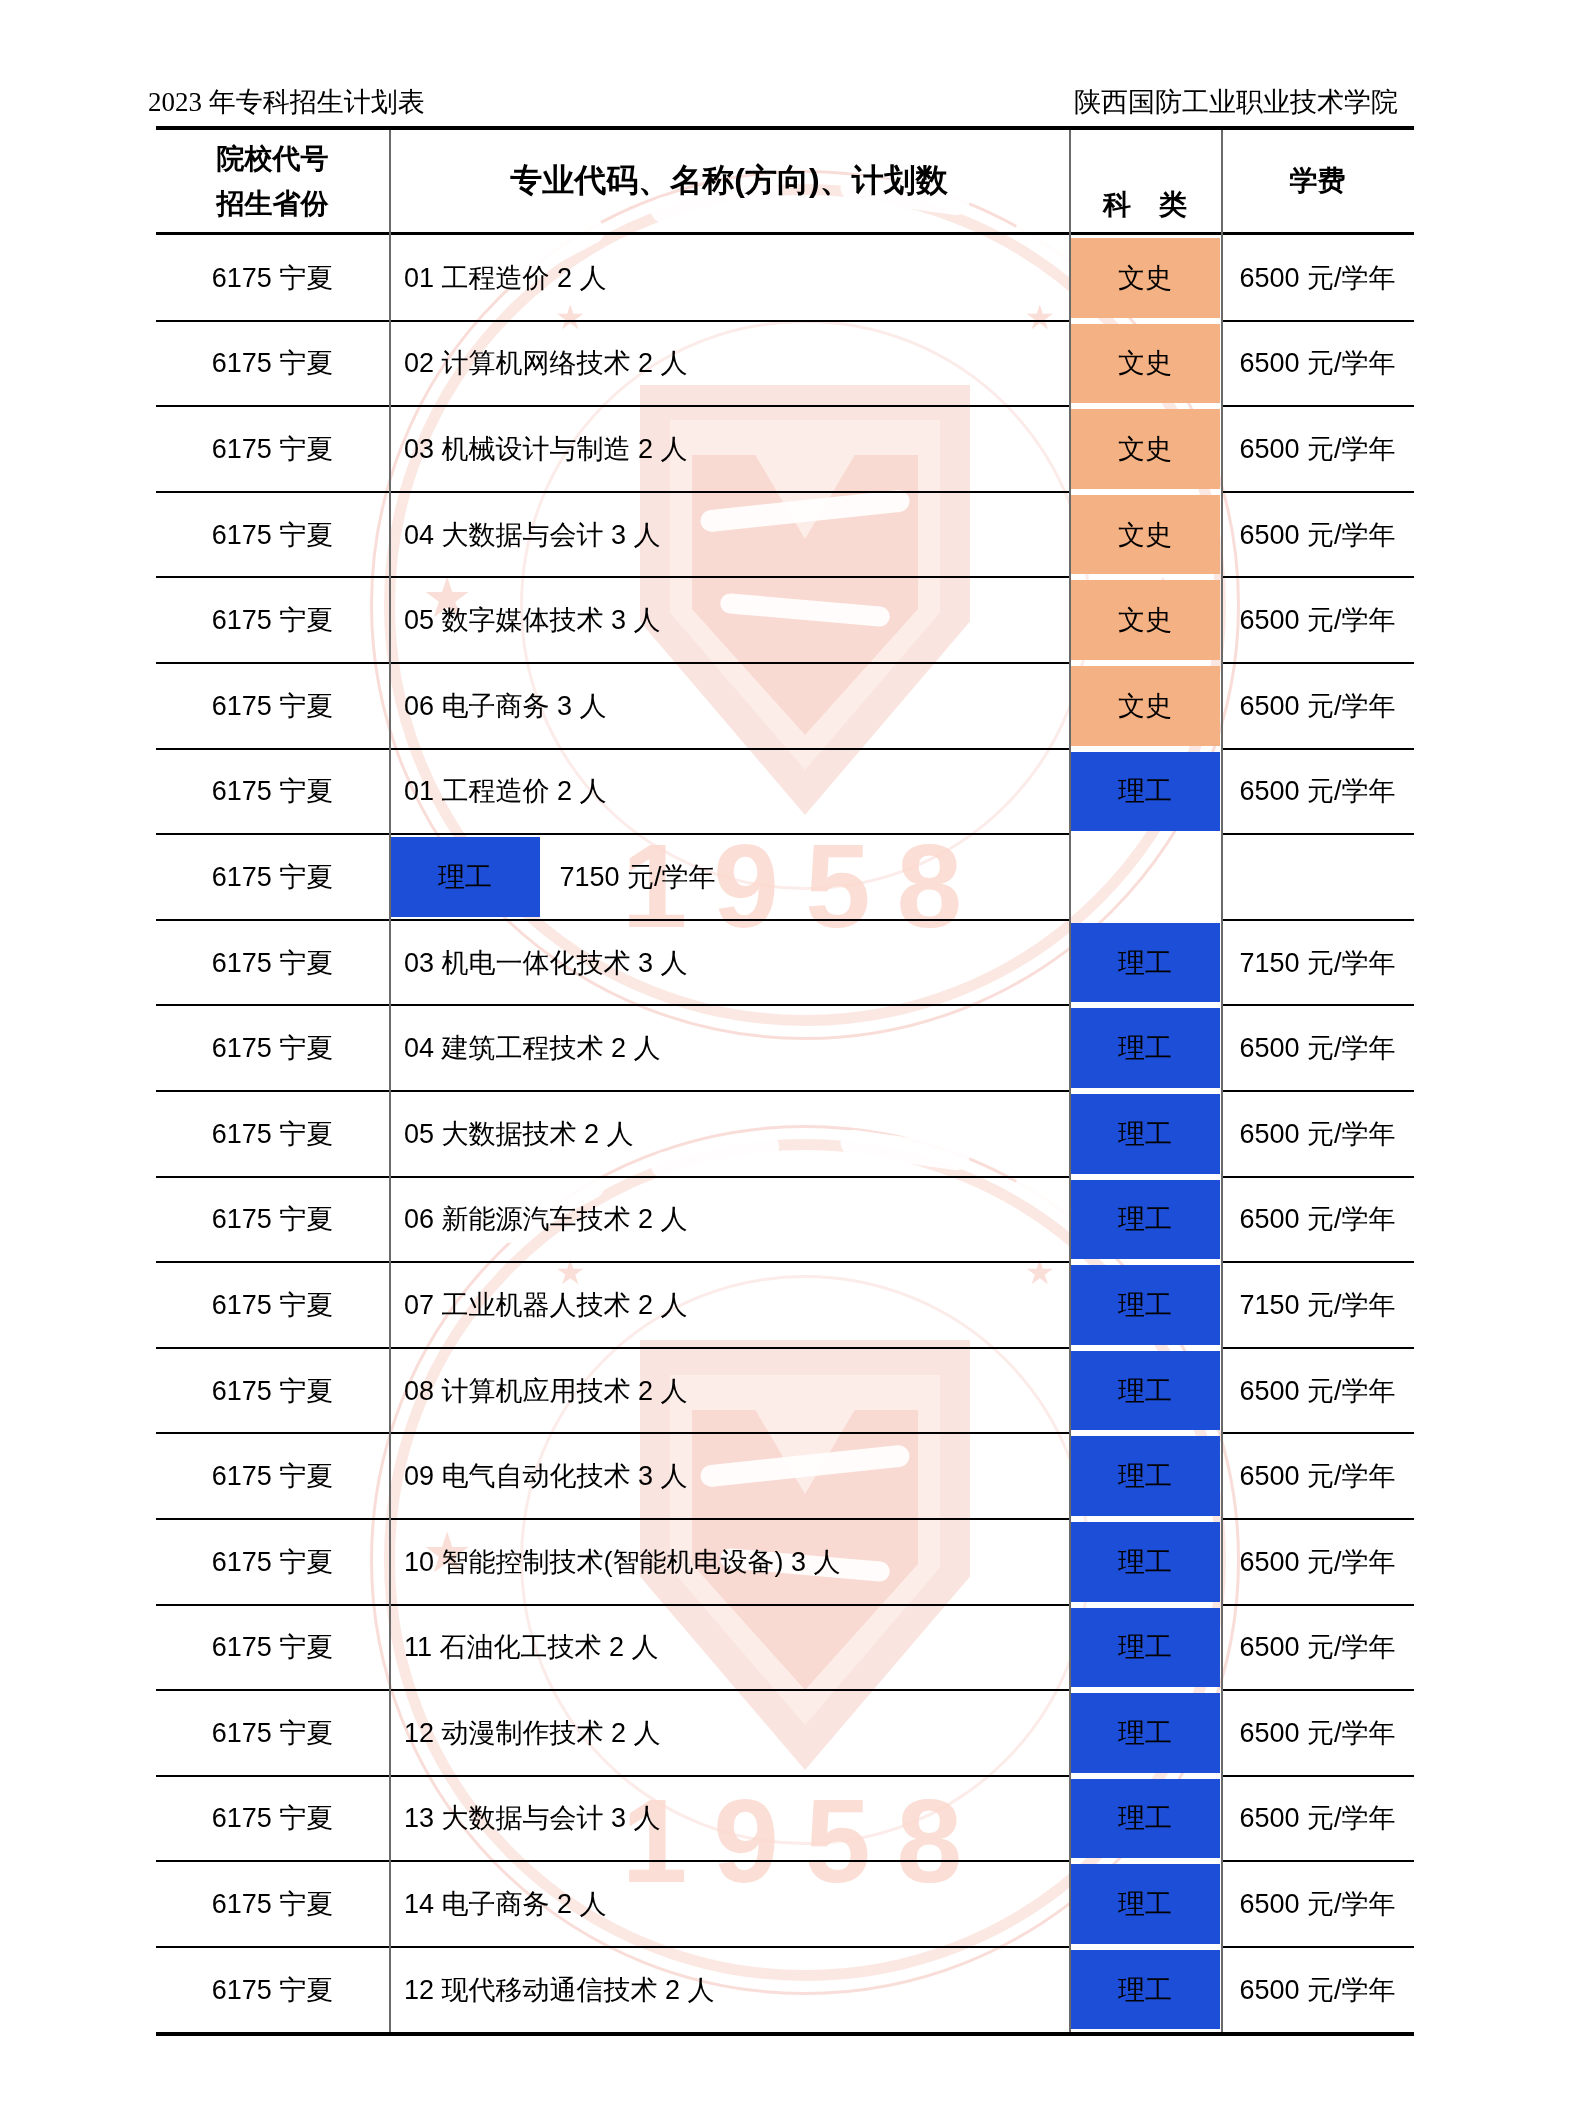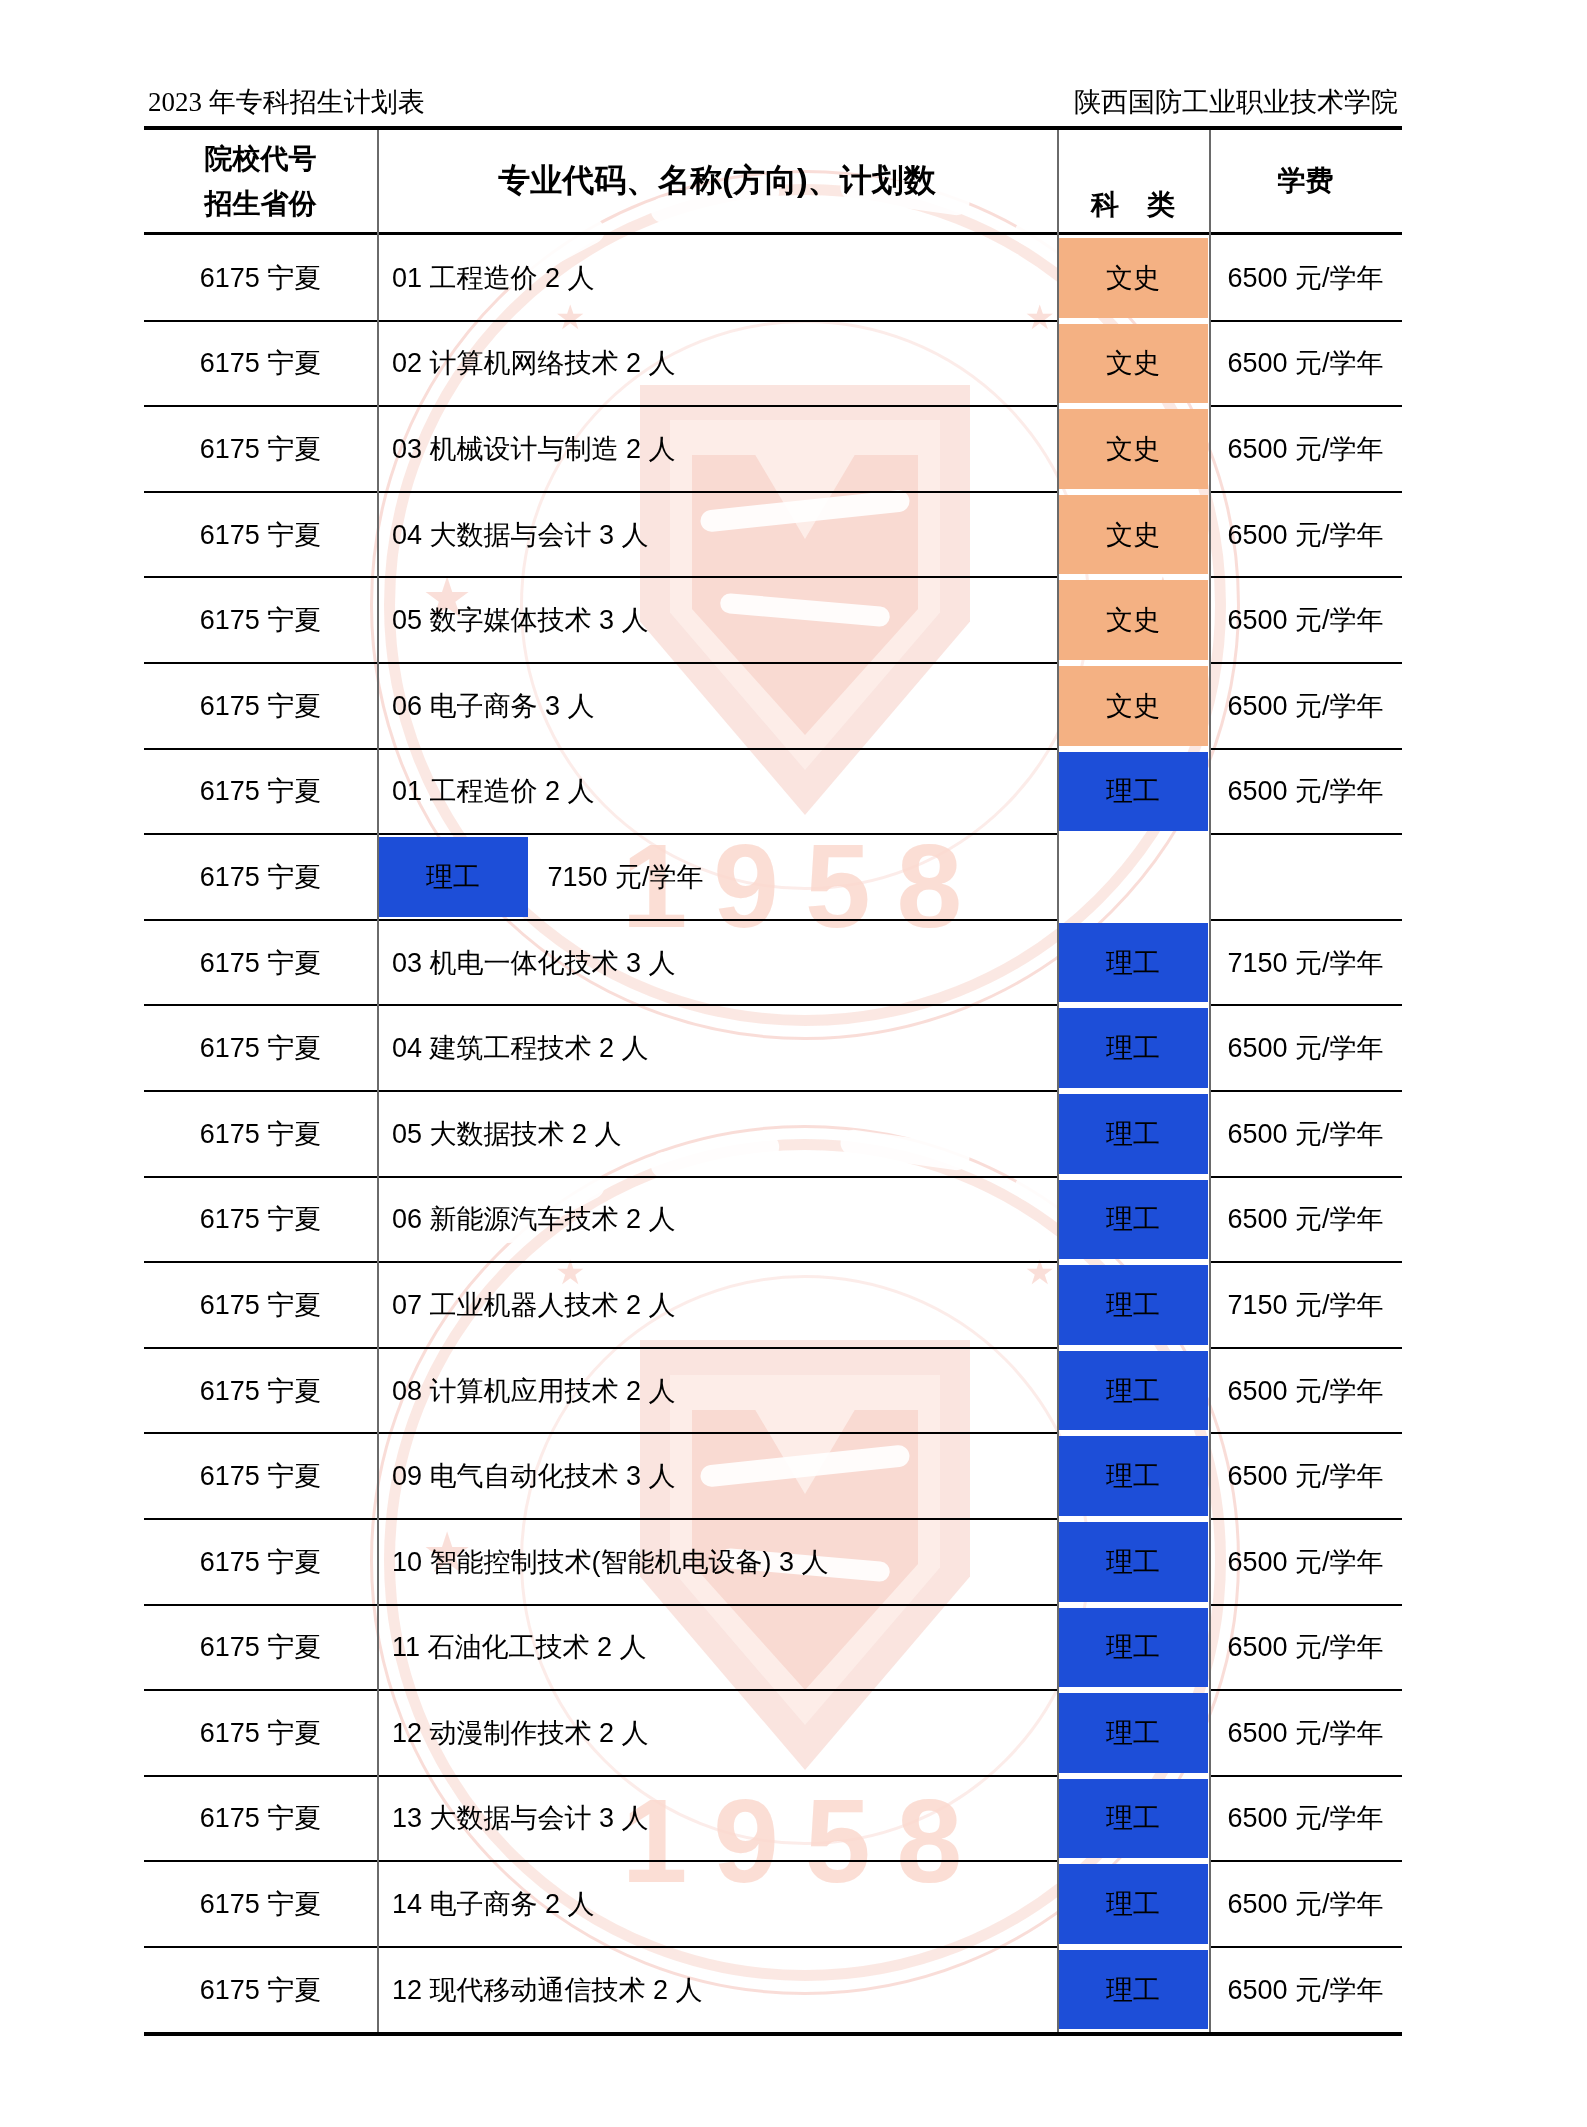--- a/index.html
+++ b/index.html
@@ -55,21 +55,21 @@
   .titlebar{
     position:absolute;left:142px;top:66px;width:1258px;height:52px;z-index:2;
     display:flex;justify-content:space-between;align-items:flex-end;
     font-size:27px;line-height:1.1;
   }
   .titlebar .t-left{padding-left:6px;font-family:Liberation Serif, serif;}
   .titlebar .t-right{padding-right:2px;}
 
   
   .tbl{
-    position:absolute;left:144px;top:126px;width:1258px;z-index:1;
+    position:absolute;left:156px;top:126px;width:1258px;z-index:1;
     border-top:4px solid #000;border-bottom:4px solid #000;
   }
   .vline{position:absolute;top:0;bottom:0;width:1.5px;background:#6a6a6a;z-index:3;}
   .v1{left:233px;} .v2{left:913px;} .v3{left:1065px;}
 
   .thead{display:flex;height:102px;border-bottom:3px solid #000;font-weight:bold;}
   .thead .hc{display:flex;align-items:center;justify-content:center;text-align:center;}
   .hc1{width:233px;flex-direction:column;font-size:28px;line-height:45px;}
   .hc2{width:680px;font-size:32px;}
   .hc3{width:152px;font-size:28px;margin-top:48px;}

